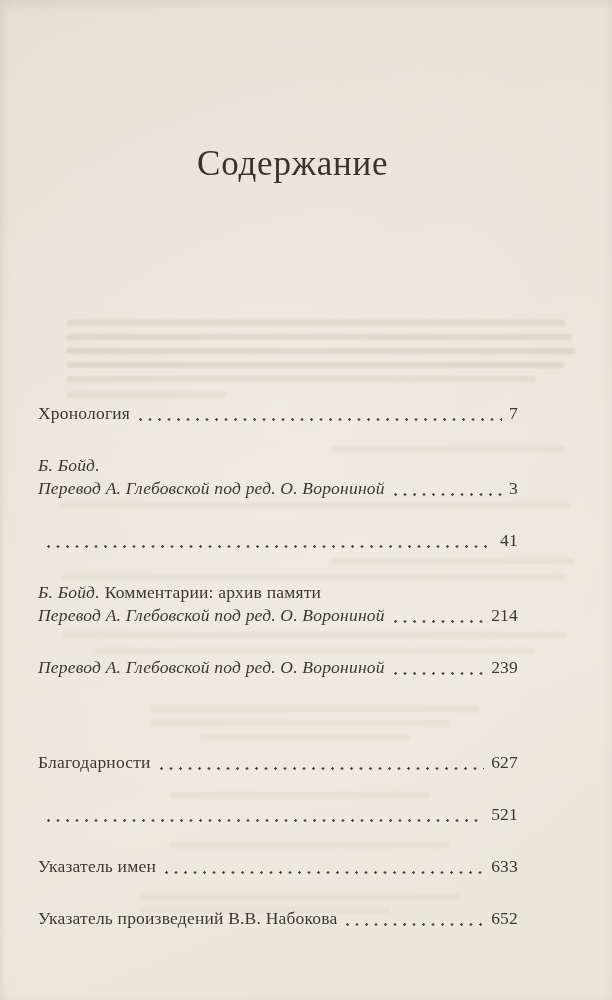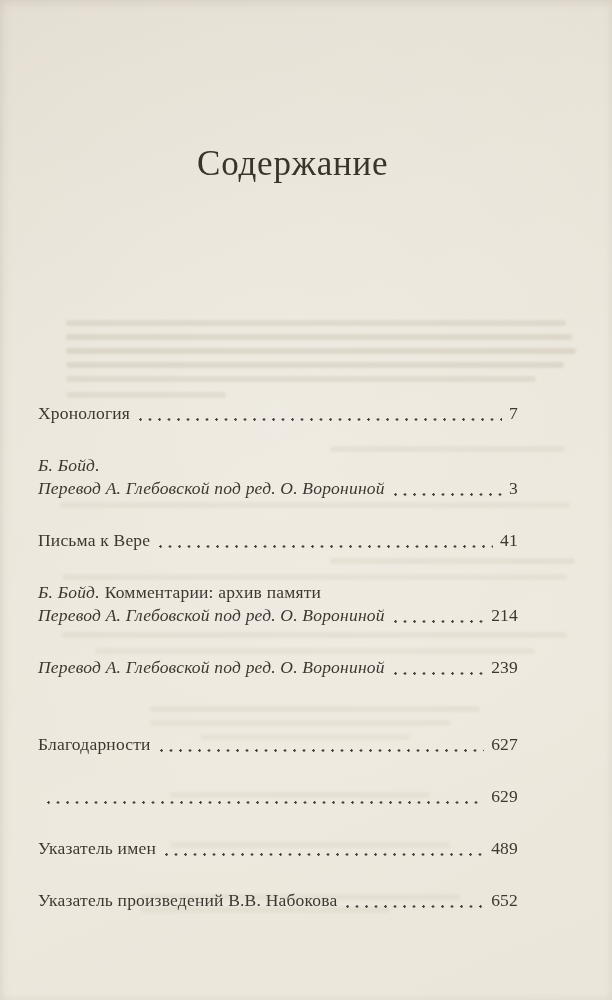--- a/index.html
+++ b/index.html
@@ -29,21 +29,21 @@
     left: 38px; top: 402px;
     width: 480px;
     color: #3c3831;
     font-size: 17.5px;
     line-height: 23px;
     letter-spacing: 0.2px;
   }
   .entry { margin-top: 29px; }
   .entry:first-child { margin-top: 0; }
   
-  .entry:nth-child(6) { margin-top: 54px; }
+  .entry:nth-child(6) { margin-top: 72px; }
   .line { display: flex; align-items: flex-start; white-space: nowrap; }
   .author, .subtitle { font-style: italic; }
   .author { margin-right: 5px; }
   .leader {
     flex: 1 1 auto;
     min-width: 20px;
     height: 3px;
     align-self: flex-end;
     margin: 0 7px 4px 9px;
     background-image: radial-gradient(circle at 1.5px 1.5px, #45413a 1.05px, rgba(0,0,0,0) 1.45px);
@@ -108,21 +108,20 @@
     </div>
     <div class="line line-sub">
       <span class="subtitle">Перевод А. Глебовской под ред. О. Ворониной</span>
       <span class="leader"></span>
       <span class="pagenum">3</span>
     </div>
   </div>
 
   <div class="entry">
     <div class="line line-main">
-      <span class="etitle">Письма к Вере</span>
       <span class="leader"></span>
       <span class="pagenum">41</span>
     </div>
 
   </div>
 
   <div class="entry">
     <div class="line line-main">
       <span class="author">Б. Бойд.</span>
           <span class="etitle">Комментарии: архив памяти</span>
@@ -148,30 +147,30 @@
       <span class="etitle">Благодарности</span>
       <span class="leader"></span>
       <span class="pagenum">627</span>
     </div>
 
   </div>
 
   <div class="entry">
     <div class="line line-main">
       <span class="leader"></span>
-      <span class="pagenum">629</span>
+      <span class="pagenum">521</span>
     </div>
 
   </div>
 
   <div class="entry">
     <div class="line line-main">
       <span class="etitle">Указатель имен</span>
       <span class="leader"></span>
-      <span class="pagenum">489</span>
+      <span class="pagenum">633</span>
     </div>
 
   </div>
 
   <div class="entry">
     <div class="line line-main">
       <span class="etitle">Указатель произведений В.В. Набокова</span>
       <span class="leader"></span>
       <span class="pagenum">652</span>
     </div>

